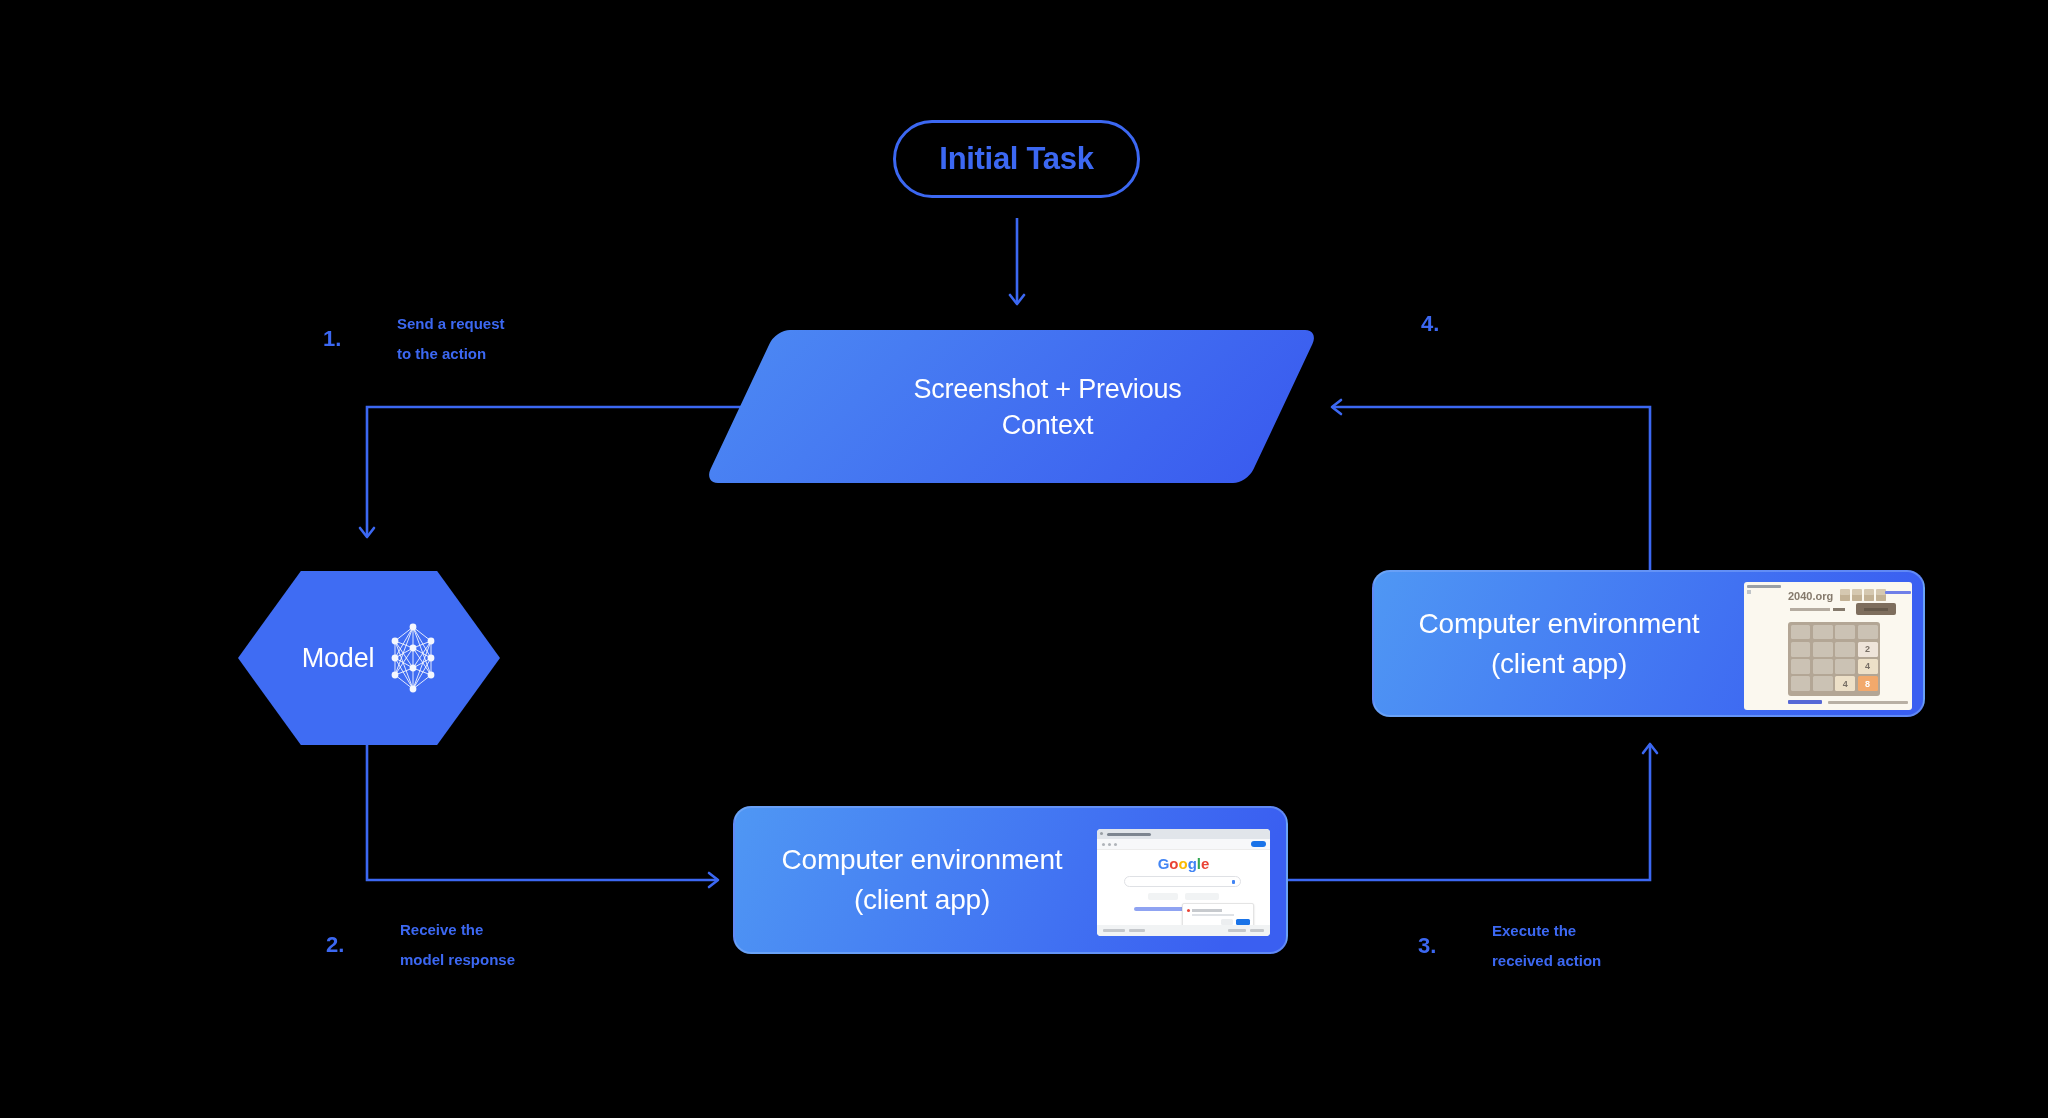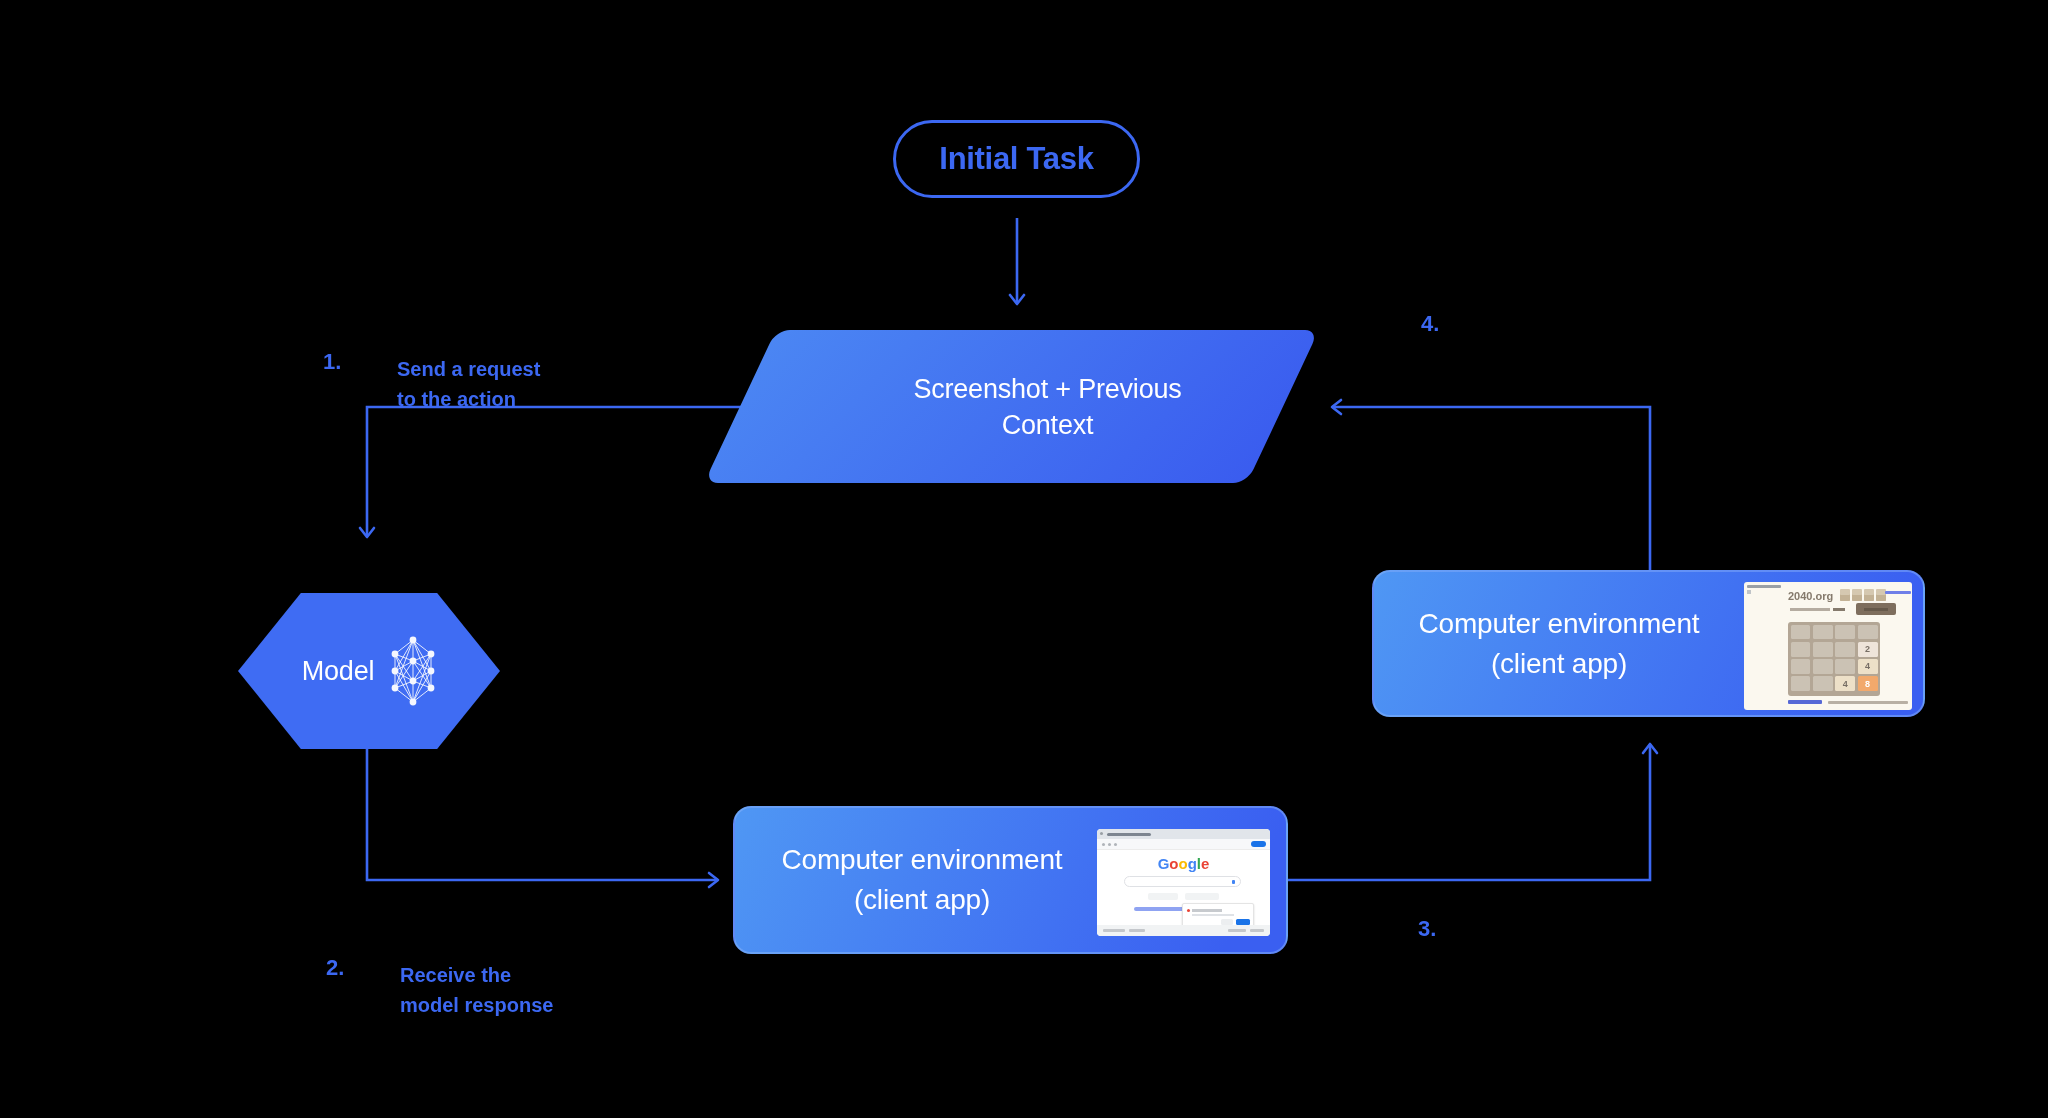--- a/index.html
+++ b/index.html
@@ -14,38 +14,38 @@
         border:3px solid #3C68F2;border-radius:40px;display:flex;align-items:center;justify-content:center;}
   .pill span{color:#3C68F2;font-size:31px;font-weight:700;letter-spacing:-0.3px;}
 
   .para{left:776px;top:330px;width:543px;height:153px;
         transform:skewX(-25.2deg);transform-origin:0 0;border-radius:14px;
         background:linear-gradient(115deg,#4B86F3 0%,#3A5CEF 100%);}
   .para-inner{position:absolute;inset:0;transform:skewX(25.2deg);transform-origin:0 0;
         display:flex;flex-direction:column;align-items:center;justify-content:center;
         color:#fff;font-size:27px;line-height:36px;letter-spacing:-0.2px;text-align:center;}
 
-  .hex{left:238px;top:593px;width:262px;height:156px;background:#3F6CF3;
+  .hex{left:238px;top:571px;width:262px;height:174px;background:#3F6CF3;
        clip-path:polygon(0 50%,24% 0,76% 0,100% 50%,76% 100%,24% 100%);
        display:flex;align-items:center;justify-content:center;gap:16px;}
   .hex .label{color:#fff;font-size:27px;letter-spacing:-0.2px;}
 
   .envbox{box-sizing:border-box;border-radius:18px;border:2px solid rgba(134,178,250,.5);
           background:linear-gradient(115deg,#4F97F4 0%,#3A5FF1 90%);}
   .env-bottom{left:733px;top:806px;width:555px;height:148px;}
   .env-right {left:1372px;top:570px;width:553px;height:147px;}
   .env-text{position:absolute;left:0;top:0;height:100%;width:374px;display:flex;flex-direction:column;
             align-items:center;justify-content:center;color:#fff;font-size:28px;line-height:40px;
             letter-spacing:-0.2px;text-align:center;}
   .env-right .env-text{width:370px;}
 
   
   .step{position:absolute;z-index:2;display:flex;align-items:center;color:#3C68F2;}
   .step .num{font-size:22px;font-weight:700;width:24px;margin-right:50px;}
-  .step .txt{font-size:20px;font-weight:600;line-height:30px;margin-top:45px;}
+  .step .txt{font-size:15px;font-weight:600;line-height:30px;}
   .step1{left:323px;top:309px;}
   .step2{left:326px;top:915px;}
   .step3{left:1418px;top:916px;}
   .step4{left:1421px;top:311px;}
 
   
   .gthumb{position:absolute;left:362px;top:21px;width:173px;height:107px;background:#fff;
           border-radius:4px;overflow:hidden;}
   .g-tabbar{position:absolute;left:0;top:0;right:0;height:10px;background:#e1e5ea;}
   .g-tabdot{position:absolute;left:3px;top:3px;width:3px;height:3px;border-radius:50%;background:#9aa0a6;}
@@ -269,18 +269,22 @@
   </div>
   <div class="step step2">
     <span class="num">2.</span>
     <span class="txt">
       <div>Receive the</div>
       <div>model response</div>
     </span>
   </div>
   <div class="step step3">
     <span class="num">3.</span>
+    <span class="txt">
+      <div>Execute the</div>
+      <div>received action</div>
+    </span>
   </div>
   <div class="step step4">
     <span class="num">4.</span>
   </div>
 
 </div>
 
 </body></html>

